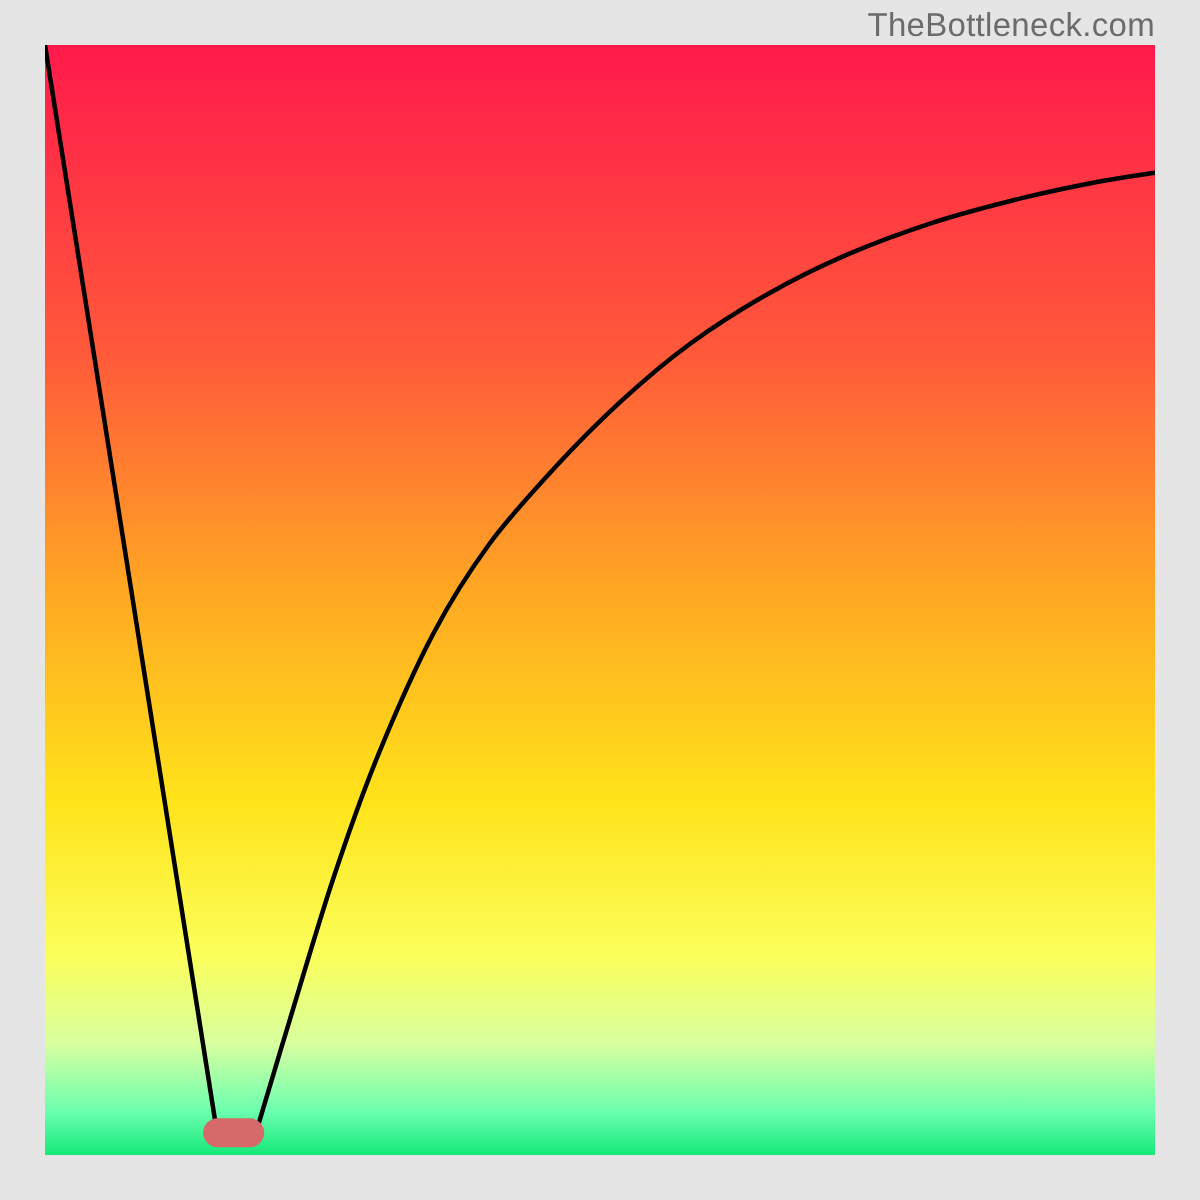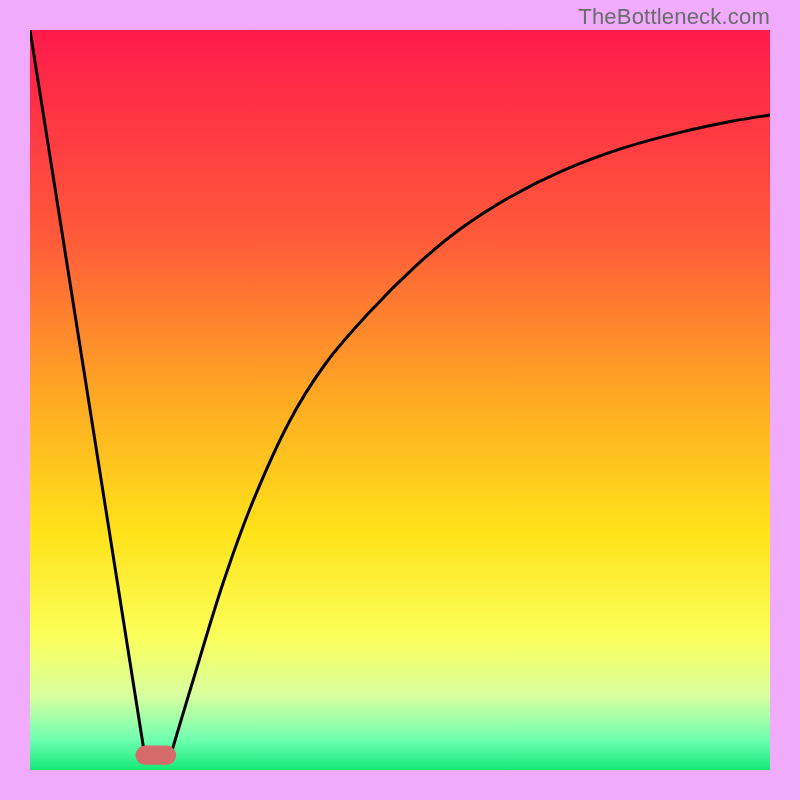--- a/index.html
+++ b/index.html
@@ -10,21 +10,21 @@
     background: #000;
     overflow: hidden;
     font-family: Arial, Helvetica, sans-serif;
   }
   .frame {
     position: absolute;
     top: 0;
     left: 0;
     width: 800px;
     height: 800px;
-    background: #f0abfc;
+    background: #e5e5e5;
   }
   .plot-area {
     position: absolute;
     left: 30px;
     top: 30px;
     width: 740px;
     height: 740px;
     overflow: hidden;
   }
   .watermark {

